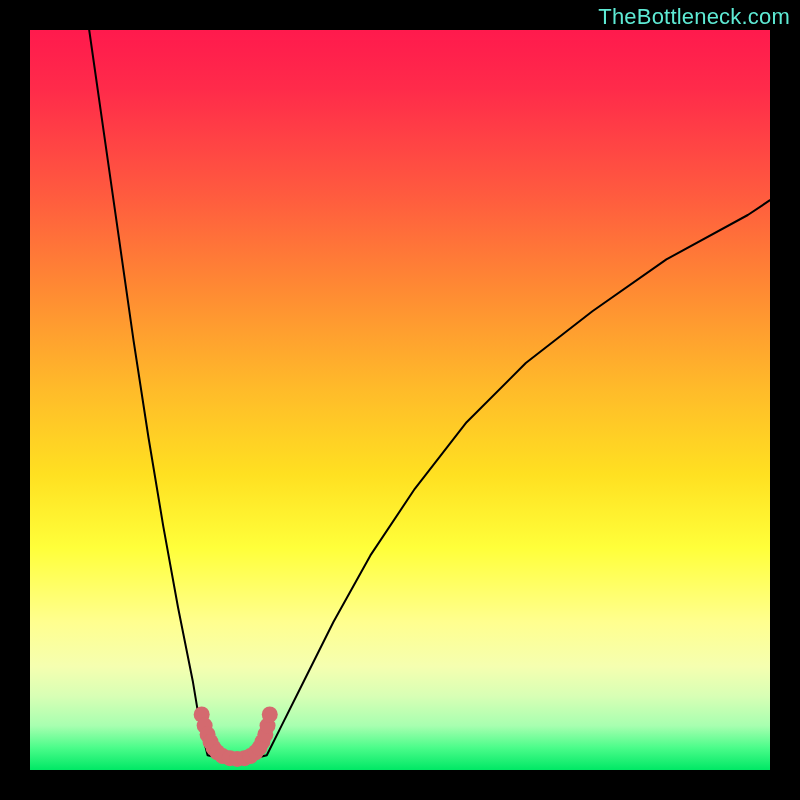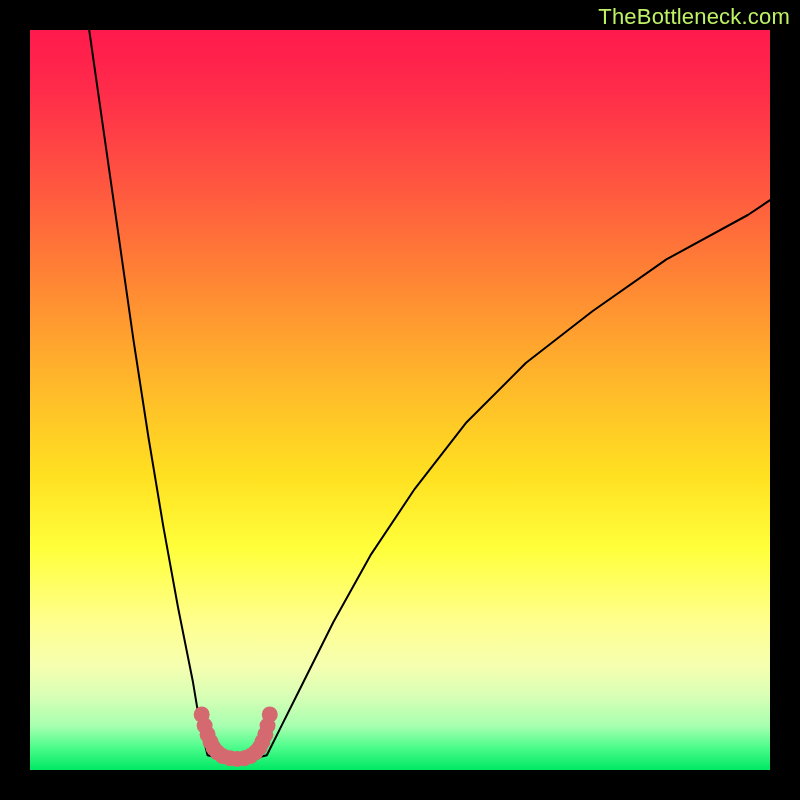--- a/index.html
+++ b/index.html
@@ -40,21 +40,21 @@
       #d8ffb5 90%,
       #a8ffb0 94%,
       #4bfc8a 97%,
       #00e865 100%
     );
   }
   .watermark {
     position: absolute;
     top: 4px;
     right: 10px;
-    color: #bef264;
+    color: #5eead4;
     font-size: 22px;
     font-weight: 500;
     letter-spacing: 0.2px;
     user-select: none;
   }
   svg.curves {
     position: absolute;
     left: 0;
     top: 0;
     width: 740px;

